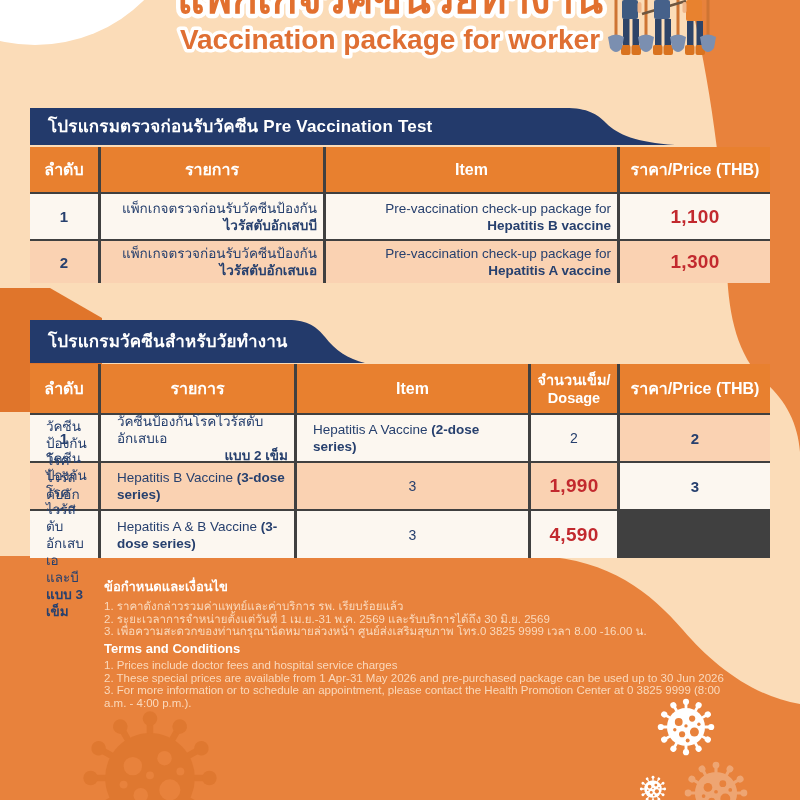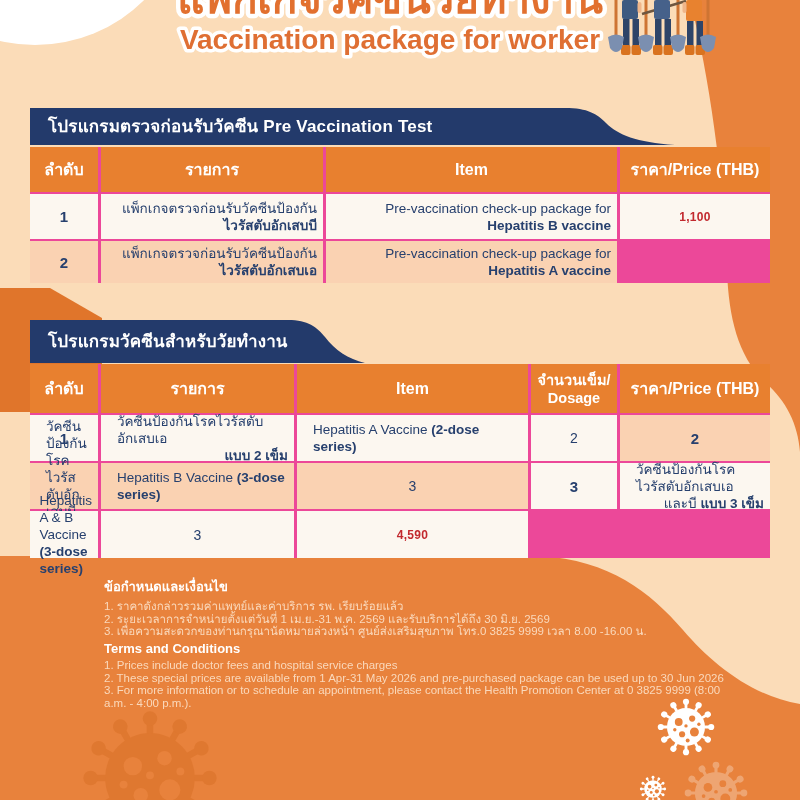--- a/index.html
+++ b/index.html
@@ -17,36 +17,36 @@
   
   #workers-svg{left:606px;top:0;width:114px;height:58px;z-index:3;}
   
   .banner-svg{z-index:2;}
   .banner-label{
     z-index:4;color:#ffffff;font-weight:bold;font-size:17px;
     white-space:nowrap;letter-spacing:.2px;
   }
   
   .price-table{
-    z-index:3;display:grid;background:#ec4899;
+    z-index:3;display:grid;background:#404040;
     column-gap:3px;row-gap:2px;width:740px;
   }
   #table1{left:30px;top:147px;grid-template-columns:68px 222px 291px 150px;grid-template-rows:45px 45px 42px;}
   #table2{left:30px;top:364px;grid-template-columns:68px 193px 231px 86px 150px;grid-template-rows:49px 46px 46px 47px;}
   .cell{display:flex;flex-direction:column;justify-content:center;}
   .th{
     background:#e8802f;color:#ffffff;font-weight:bold;font-size:16px;
     align-items:center;text-align:center;line-height:18px;
   }
   .row-a{background:#fcf7f0;}
   .row-b{background:#fad2b2;}
   .c-num{align-items:center;color:#27406e;font-weight:bold;font-size:15px;}
   .c-desc{align-items:flex-end;padding-left:16px;padding-right:6px;color:#27406e;font-size:13.5px;line-height:17px;}
   .c-desc .b{font-weight:bold;}
-  .c-price{align-items:center;color:#c2292e;font-weight:bold;font-size:12px;letter-spacing:.3px;}
+  .c-price{align-items:center;color:#c2292e;font-weight:bold;font-size:19px;letter-spacing:.3px;}
   .c-dose{align-items:center;color:#27406e;font-size:14px;}
   
   .terms{z-index:3;left:104px;width:640px;}
   .terms .hd{color:#ffffff;font-weight:bold;font-size:13px;margin-bottom:3px;}
   .terms .ln{color:#fad9bc;font-size:11.5px;line-height:12.5px;margin-bottom:0;}
   #terms-th{top:576px;}
   #terms-en{top:641px;}
 </style>
 </head>
 <body>
@@ -221,20 +221,23 @@
       <span>2</span>
     </div>
   <div class="cell row-b c-desc">
     <span>แพ็กเกจตรวจก่อนรับวัคซีนป้องกัน</span>
       <span class="b">ไวรัสตับอักเสบเอ</span>
   </div>
   <div class="cell row-b c-desc">
     <span>Pre-vaccination check-up package for</span>
       <span class="b">Hepatitis A vaccine</span>
   </div>
+  <div class="cell row-b c-price">
+      <span>1,300</span>
+    </div>
 </div>
 
 <svg class="abs banner-svg" style="left:30px;top:320px;width:335px;height:43px;" viewBox="0 0 335 43">
   <path d="M0,0 L258,0 C278,0 287,7 295,17 C305,30 318,39 335,43 L0,43 Z" fill="#233a6b"></path>
 </svg>
 <div class="abs banner-label" style="left:48px;top:320px;height:43px;line-height:43px;">โปรแกรมวัคซีนสำหรับวัยทำงาน</div>
 
 <div id="table2" class="abs price-table">
   <div class="cell th">
       <span>ลำดับ</span>
@@ -272,20 +275,23 @@
     </div>
   <div class="cell row-b c-desc">
     <span>วัคซีนป้องกันโรคไวรัสตับอักเสบบี</span>
     <span><span></span><span class="b">แบบ 3 เข็ม</span></span>
   </div>
   <div class="cell row-b c-desc">
     <span><span>Hepatitis B Vaccine </span><span class="b">(3-dose series)</span></span>
   </div>
   <div class="cell row-b c-dose">
       <span>3</span>
+    </div>
+  <div class="cell row-b c-price">
+      <span>1,990</span>
     </div>
 
   <div class="cell row-a c-num">
       <span>3</span>
     </div>
   <div class="cell row-a c-desc">
     <span>วัคซีนป้องกันโรคไวรัสตับอักเสบเอ</span>
     <span><span>และบี </span><span class="b">แบบ 3 เข็ม</span></span>
   </div>
   <div class="cell row-a c-desc">

